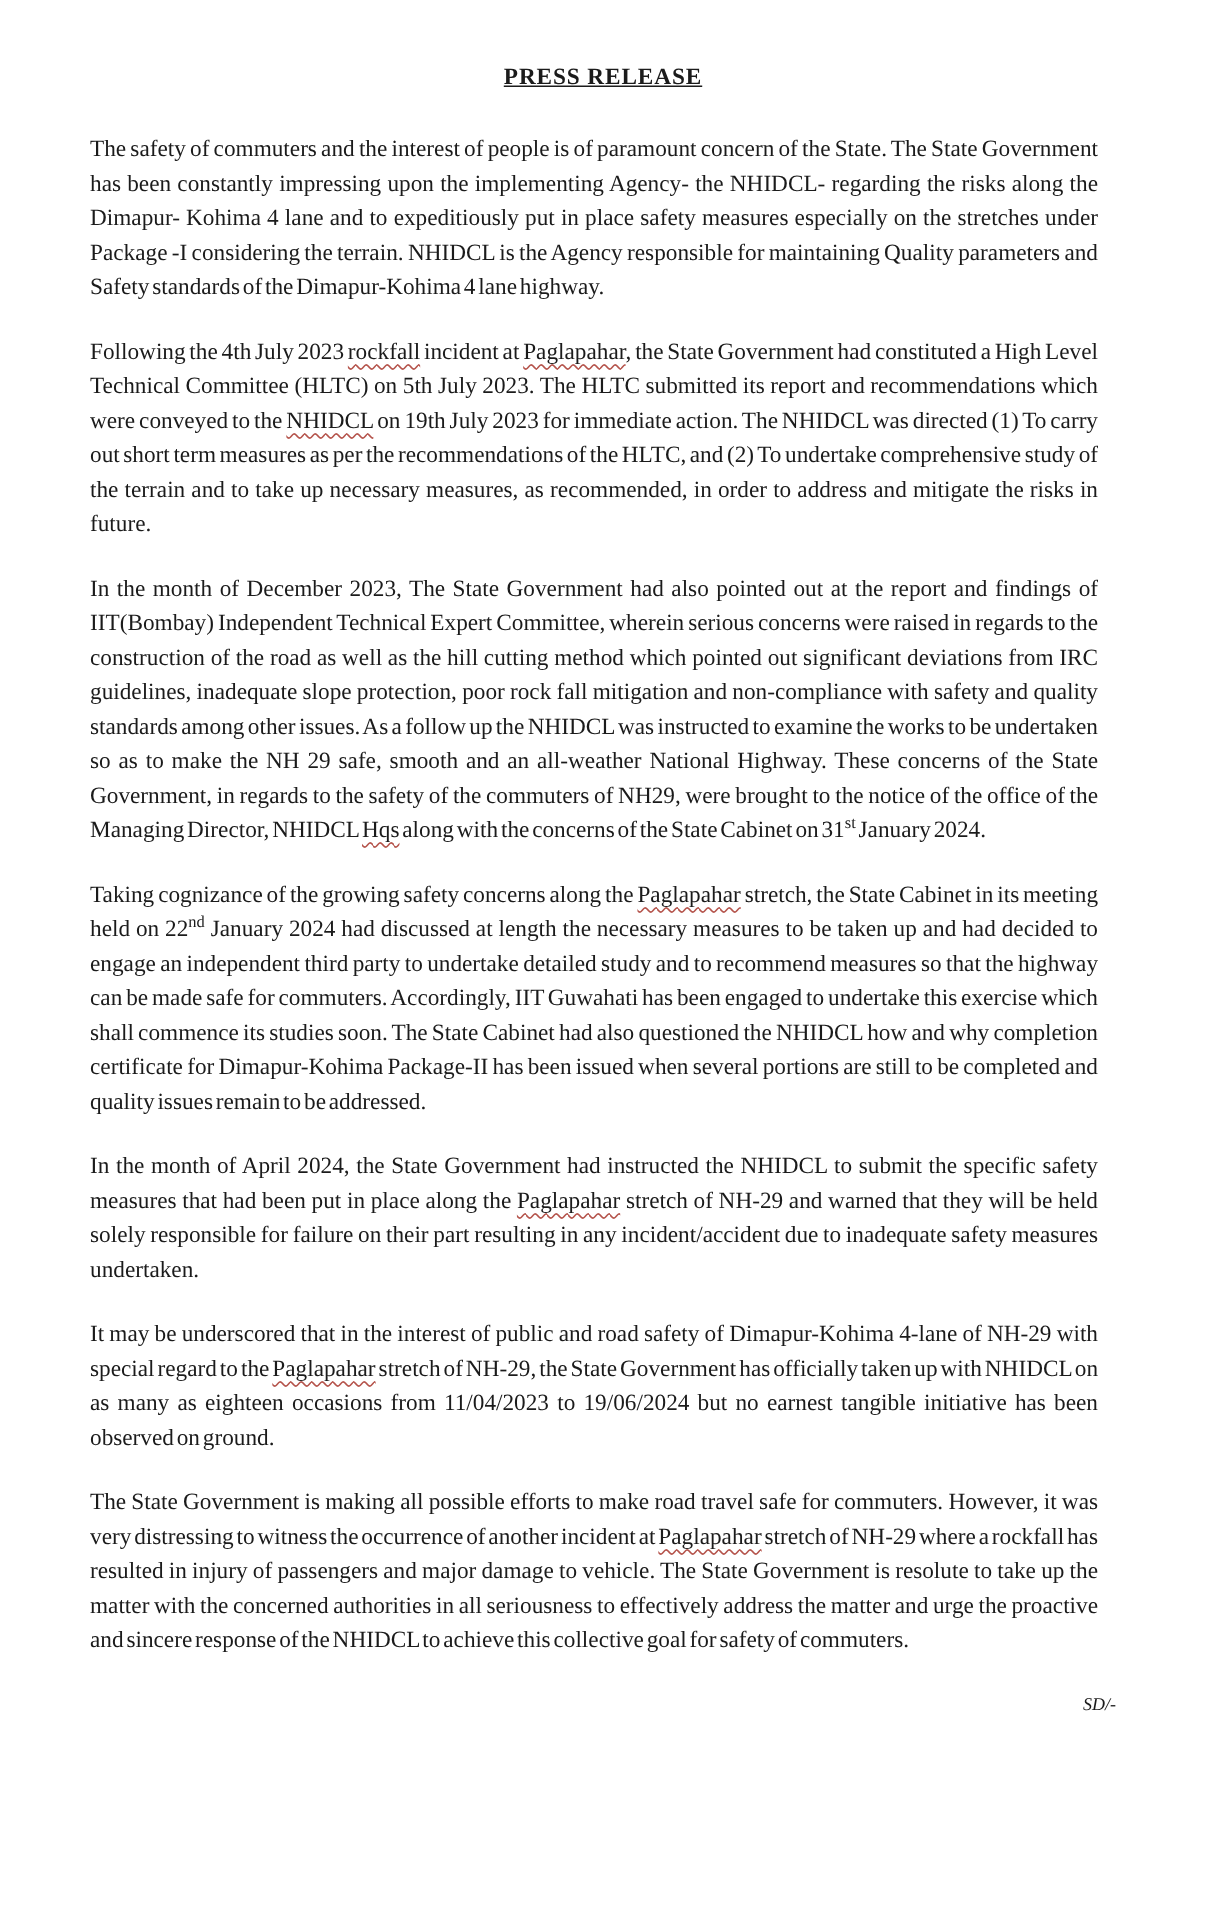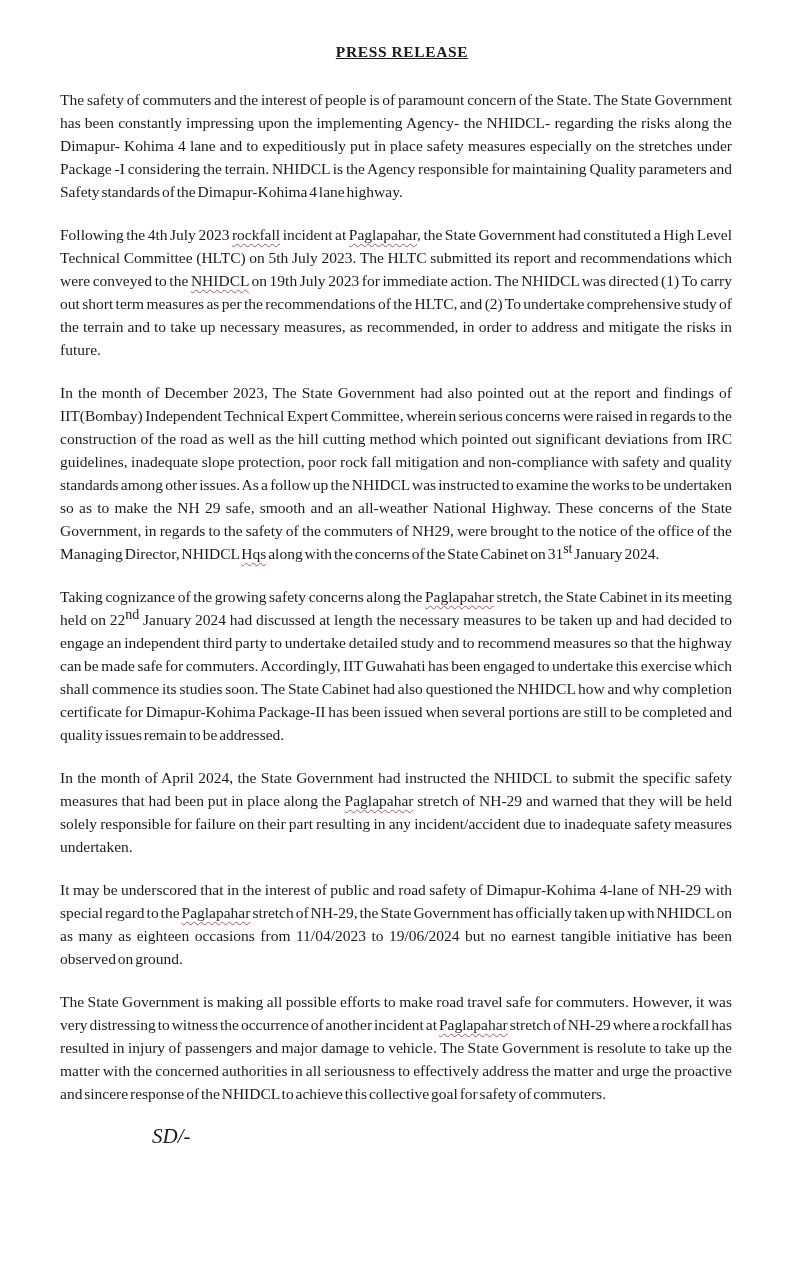--- a/index.html
+++ b/index.html
@@ -35,29 +35,29 @@
     margin: 0 12px 20px 0;
   }
   .misspelled {
     text-decoration: underline;
     text-decoration-style: wavy;
     text-decoration-color: var(--squiggle, #b5544c);
     text-decoration-thickness: 1px;
     text-underline-offset: 3px;
   }
   sup.ordinal {
-    font-size: 14px;
+    font-size: 11px;
     line-height: 0;
     vertical-align: super;
   }
   .signature {
     font-style: italic;
-    font-size: 21px;
+    font-size: 12px;
     line-height: 23px;
-    text-align: left;
+    text-align: right;
     padding-left: 92px;
     margin-top: 0;
   }
 </style>
 </head>
 <body style="background: rgb(255, 255, 255); color: rgb(27, 27, 27);">
 
 <div class="page">
   <h1 class="doc-title">PRESS RELEASE</h1>
 

